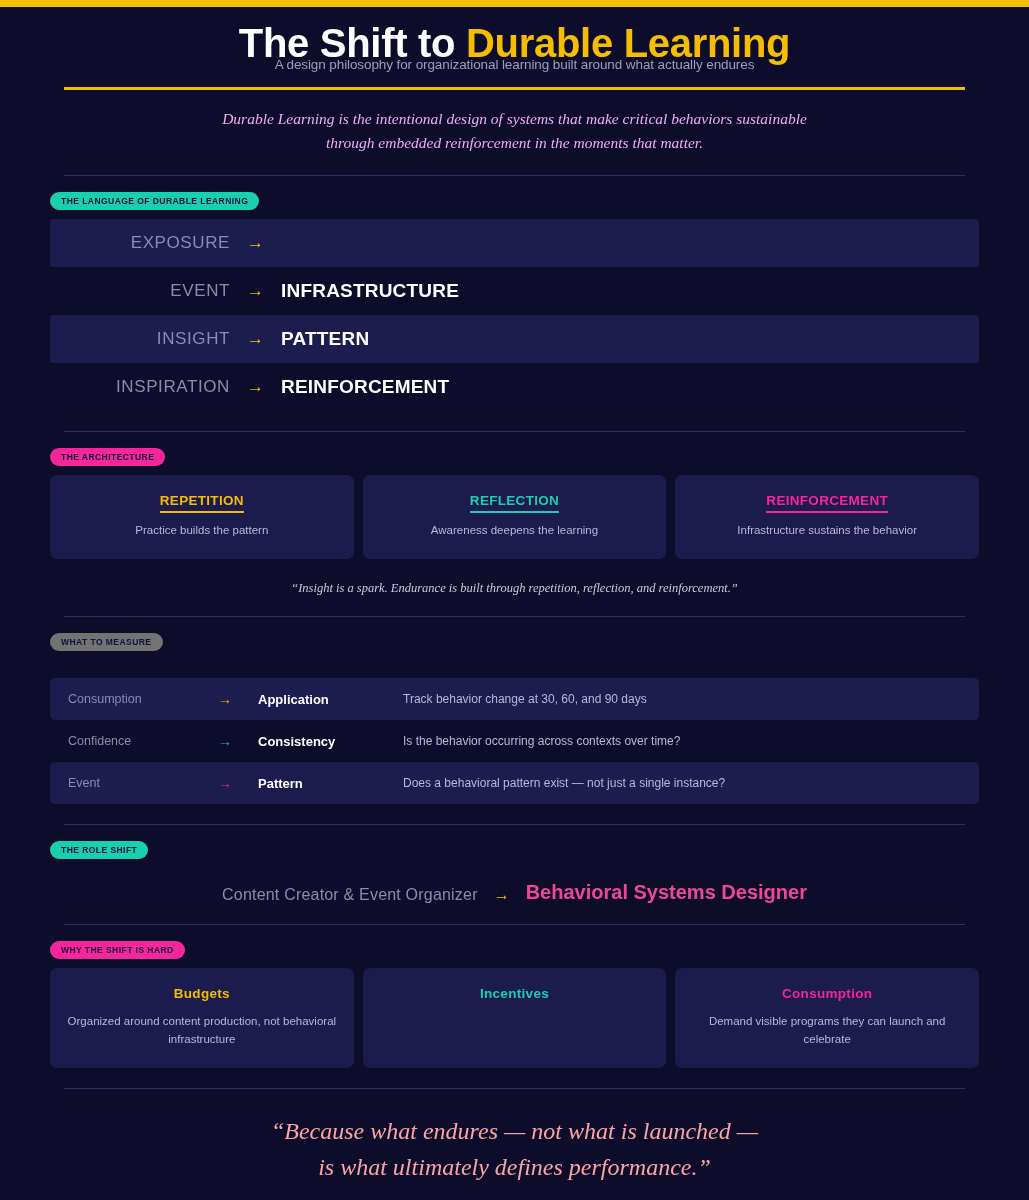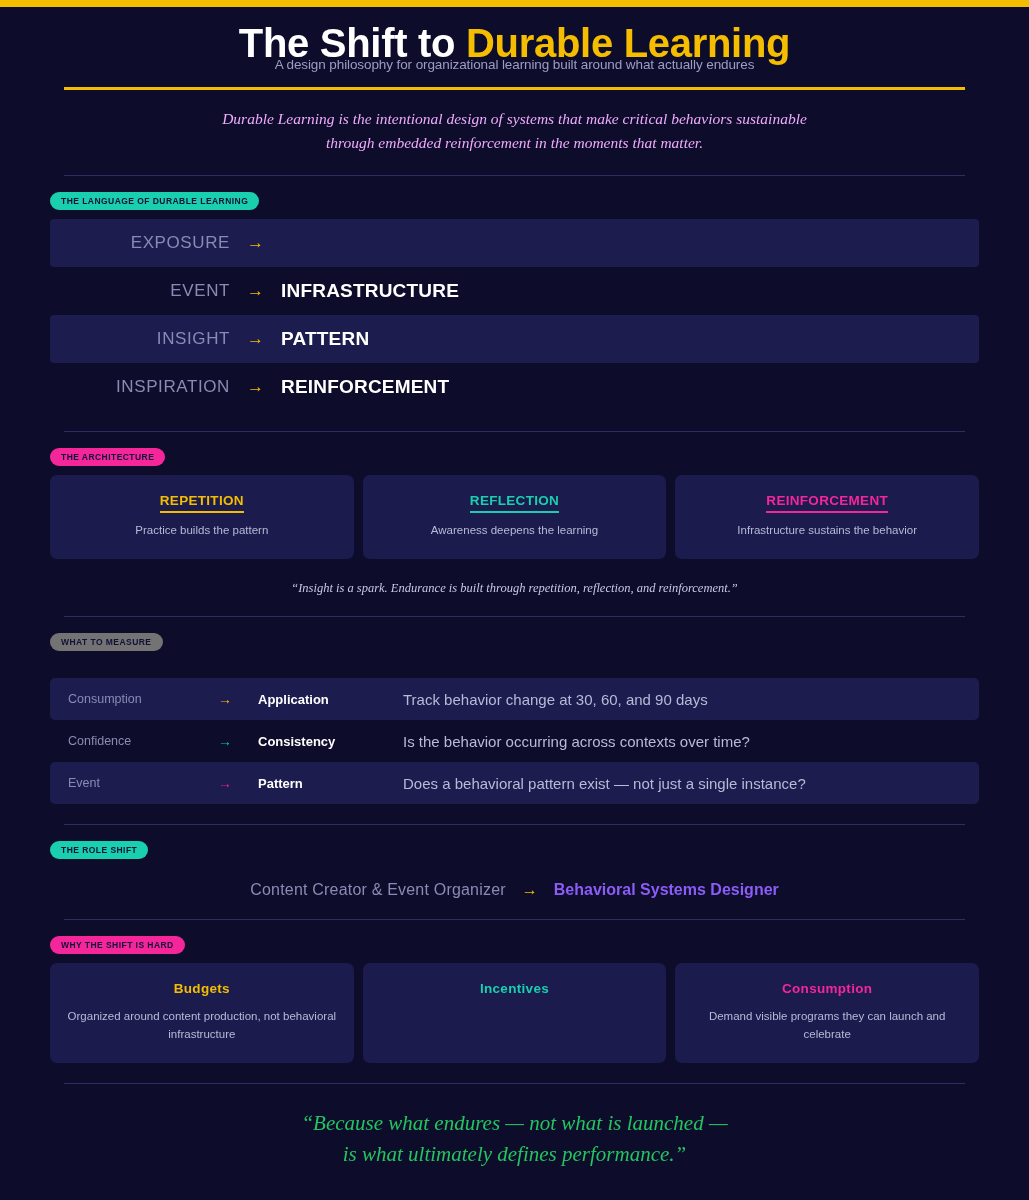--- a/index.html
+++ b/index.html
@@ -178,51 +178,51 @@
   .m-arrow.gold { color: #f5bd00; }
   .m-arrow.teal { color: #00c9a7; }
   .m-arrow.pink { color: #f01e8c; }
   .m-to {
     font-size: 13px;
     font-weight: bold;
     color: #ffffff;
     width: 145px;
   }
   .m-desc {
-    font-size: 15px;
+    font-size: 12px;
     color: #b9b9d8;
   }
 
   
   .role-row {
     display: flex;
     align-items: flex-end;
     justify-content: center;
     margin-top: 22px;
   }
   .role-from {
     font-size: 16px;
     color: #8a8ab4;
     letter-spacing: 0.2px;
   }
   .role-arrow { color: #f5bd00; font-size: 16px; margin: 0 16px; }
   .role-to {
-    font-size: 16px;
-    font-weight: bold;
-    color: #8b5cf6;
+    font-size: 20px;
+    font-weight: bold;
+    color: #ec4899;
   }
 
   
   .closing {
     text-align: center;
     font-family: "Liberation Serif", serif;
     font-style: italic;
-    font-size: 21px;
+    font-size: 24px;
     line-height: 1.5;
-    color: #22c55e;
+    color: #fca5a5;
     margin-top: 24px;
   }
   .author {
     text-align: center;
     font-size: 11.5px;
     font-weight: bold;
     color: #f5bd00;
     margin-top: 30px;
   }
 </style>

